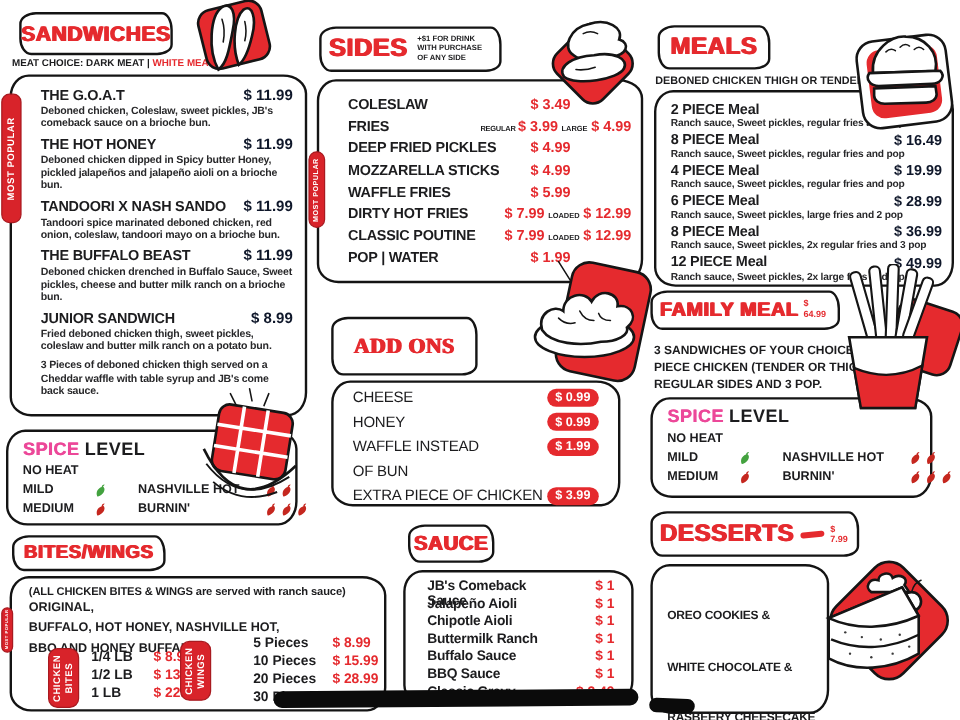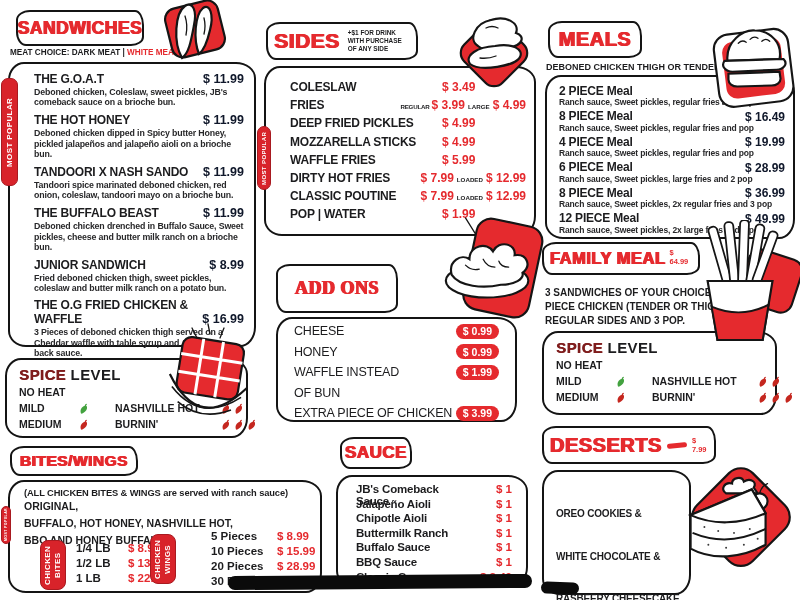--- a/index.html
+++ b/index.html
@@ -49,21 +49,21 @@
   .sauce-row{display:flex;align-items:baseline;height:14.6px;}
   .sauce-name{flex:1;font-weight:800;font-size:11.5px;letter-spacing:-.2px;}
   .sauce-price{width:46px;text-align:right;font-weight:800;font-size:11.5px;color:#e52a2e;}
   .spice-grid{display:grid;grid-template-columns:60px 36px 106px auto;row-gap:4px;align-items:center;
               font-weight:800;font-size:10.5px;}
   .sg-full{grid-column:1/5;}
   .chilis{display:flex;gap:2px;align-items:center;}
   .chili{width:11px;height:11px;transform:rotate(-8deg);}
   .chili.red path{fill:#c5271f;} .chili.green path{fill:#43a23f;}
   .spice-title{font-weight:900;font-size:15px;letter-spacing:.4px;margin-bottom:3px;}
-  .spice-title .red{color:#7f1d1d;text-shadow:.5px 0 currentColor;}
+  .spice-title .red{color:#ec4899;text-shadow:.5px 0 currentColor;}
   .bw-row{display:flex;align-items:baseline;height:15px;}
   .bw-size{width:52px;font-weight:800;font-size:11.5px;}
   .bw-size.w{width:66px;}
   .bw-price{font-weight:800;font-size:11.5px;color:#e52a2e;}
   .note{font-weight:800;font-size:9.3px;letter-spacing:-.1px;}
   .flavor{font-weight:800;font-size:10.5px;line-height:17px;}
   .bar{position:absolute;background:#0b0b0b;z-index:5;}
   .redfill{fill:#e52a2e;} .whitefill{fill:#fff;}
   .stroked{stroke:#151515;stroke-width:2.2px;}
   .sketch{fill:none;stroke:#151515;stroke-width:1.3px;stroke-linecap:round;}
@@ -119,24 +119,20 @@
     <div class="item-desc">Deboned chicken drenched in Buffalo Sauce, Sweet pickles, cheese and butter milk ranch on a brioche bun.</div>
   </div>
   <div class="menu-item">
     <div class="item-top">
         <span class="item-name">JUNIOR SANDWICH</span>
         <span class="item-price">$ 8.99</span>
       </div>
     <div class="item-desc">Fried deboned chicken thigh, sweet pickles, coleslaw and butter milk ranch on a potato bun.</div>
   </div>
   <div class="menu-item">
-    <div class="item-top">
-        <span class="item-name">THE O.G FRIED CHICKEN &amp; WAFFLE</span>
-        <span class="item-price">$ 16.99</span>
-      </div>
     <div class="item-desc">3 Pieces of deboned chicken thigh served on a Cheddar waffle with table syrup and JB's come back sauce.</div>
   </div>
 </div>
 <div class="tab" style="left:1px;top:78px;width:17px;height:108px;font-size:8px;">MOST POPULAR</div>
 
 <div class="panel" style="left:5px;top:358px;width:243px;height:80px;padding:6px 12px;">
   <div class="spice-title"><span class="red">SPICE</span> <span>LEVEL</span></div>
   <div class="spice-grid">
     <div class="sg-full">NO HEAT</div>
     <div>MILD</div>

